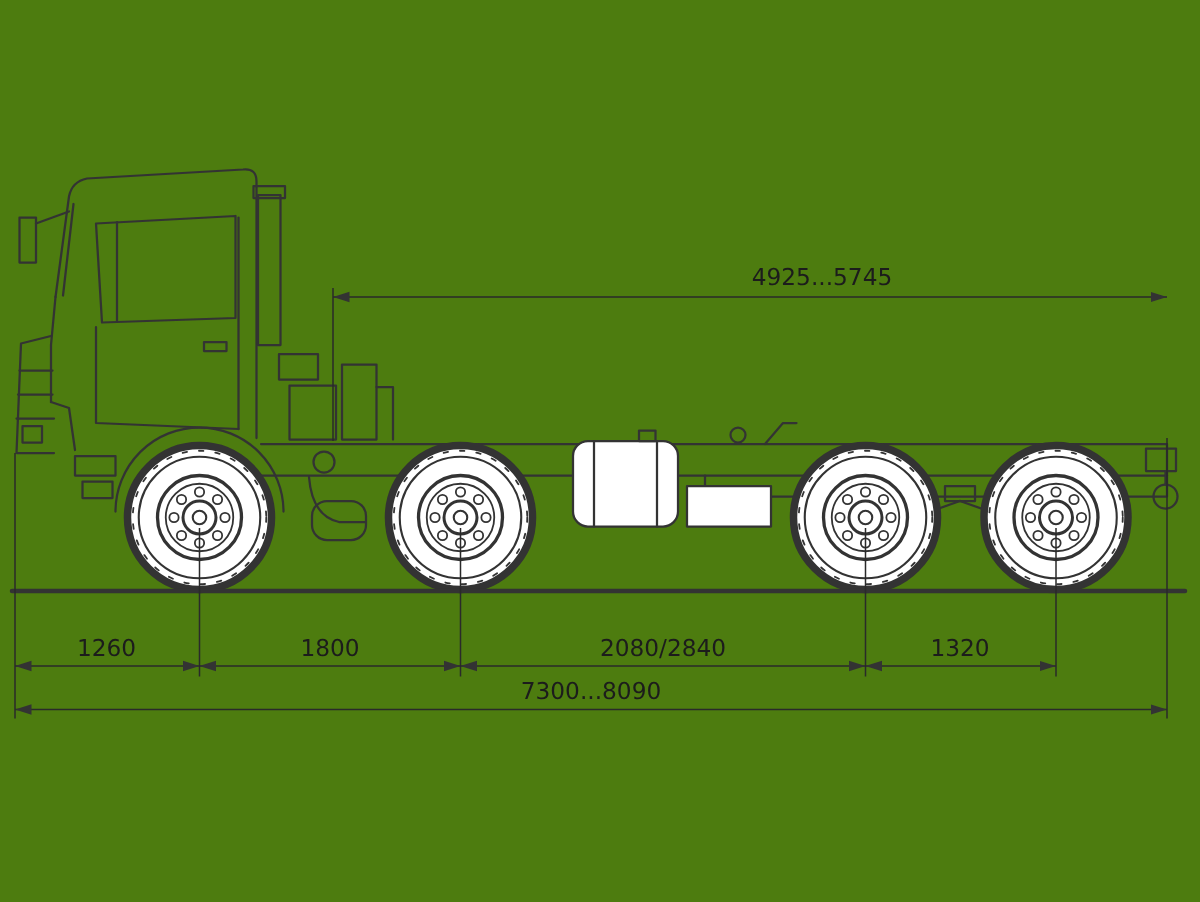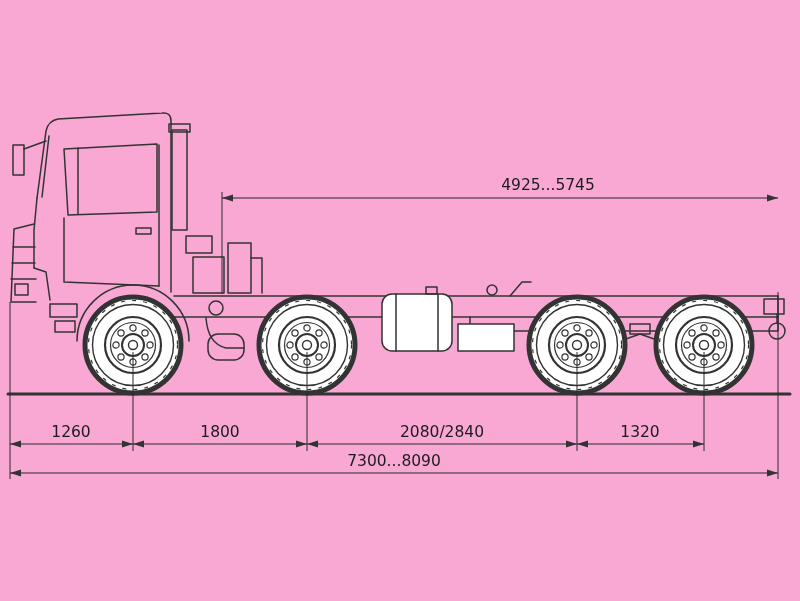--- a/index.html
+++ b/index.html
@@ -1,16 +1,16 @@
 <!DOCTYPE html>
 <html><head>
 <meta charset="utf-8">
 <style>
   html,body{margin:0;padding:0;background:#ffffff;}
-  .page{position:relative;width:800px;height:601px;background:#f9a8d4;overflow:hidden;
+  .page{position:relative;width:800px;height:601px;background:#4d7c0f;overflow:hidden;
         font-family:"DejaVu Sans","Liberation Sans",sans-serif;}
   svg{display:block;}
   .dim-label{font-family:"DejaVu Sans","Liberation Sans",sans-serif;font-size:15.5px;
              fill:#1c1c1c;stroke:none;}
 </style>
 </head>
 <body>
 
 <div class="page">
 <svg width="800" height="601" viewBox="0 0 800 601">

